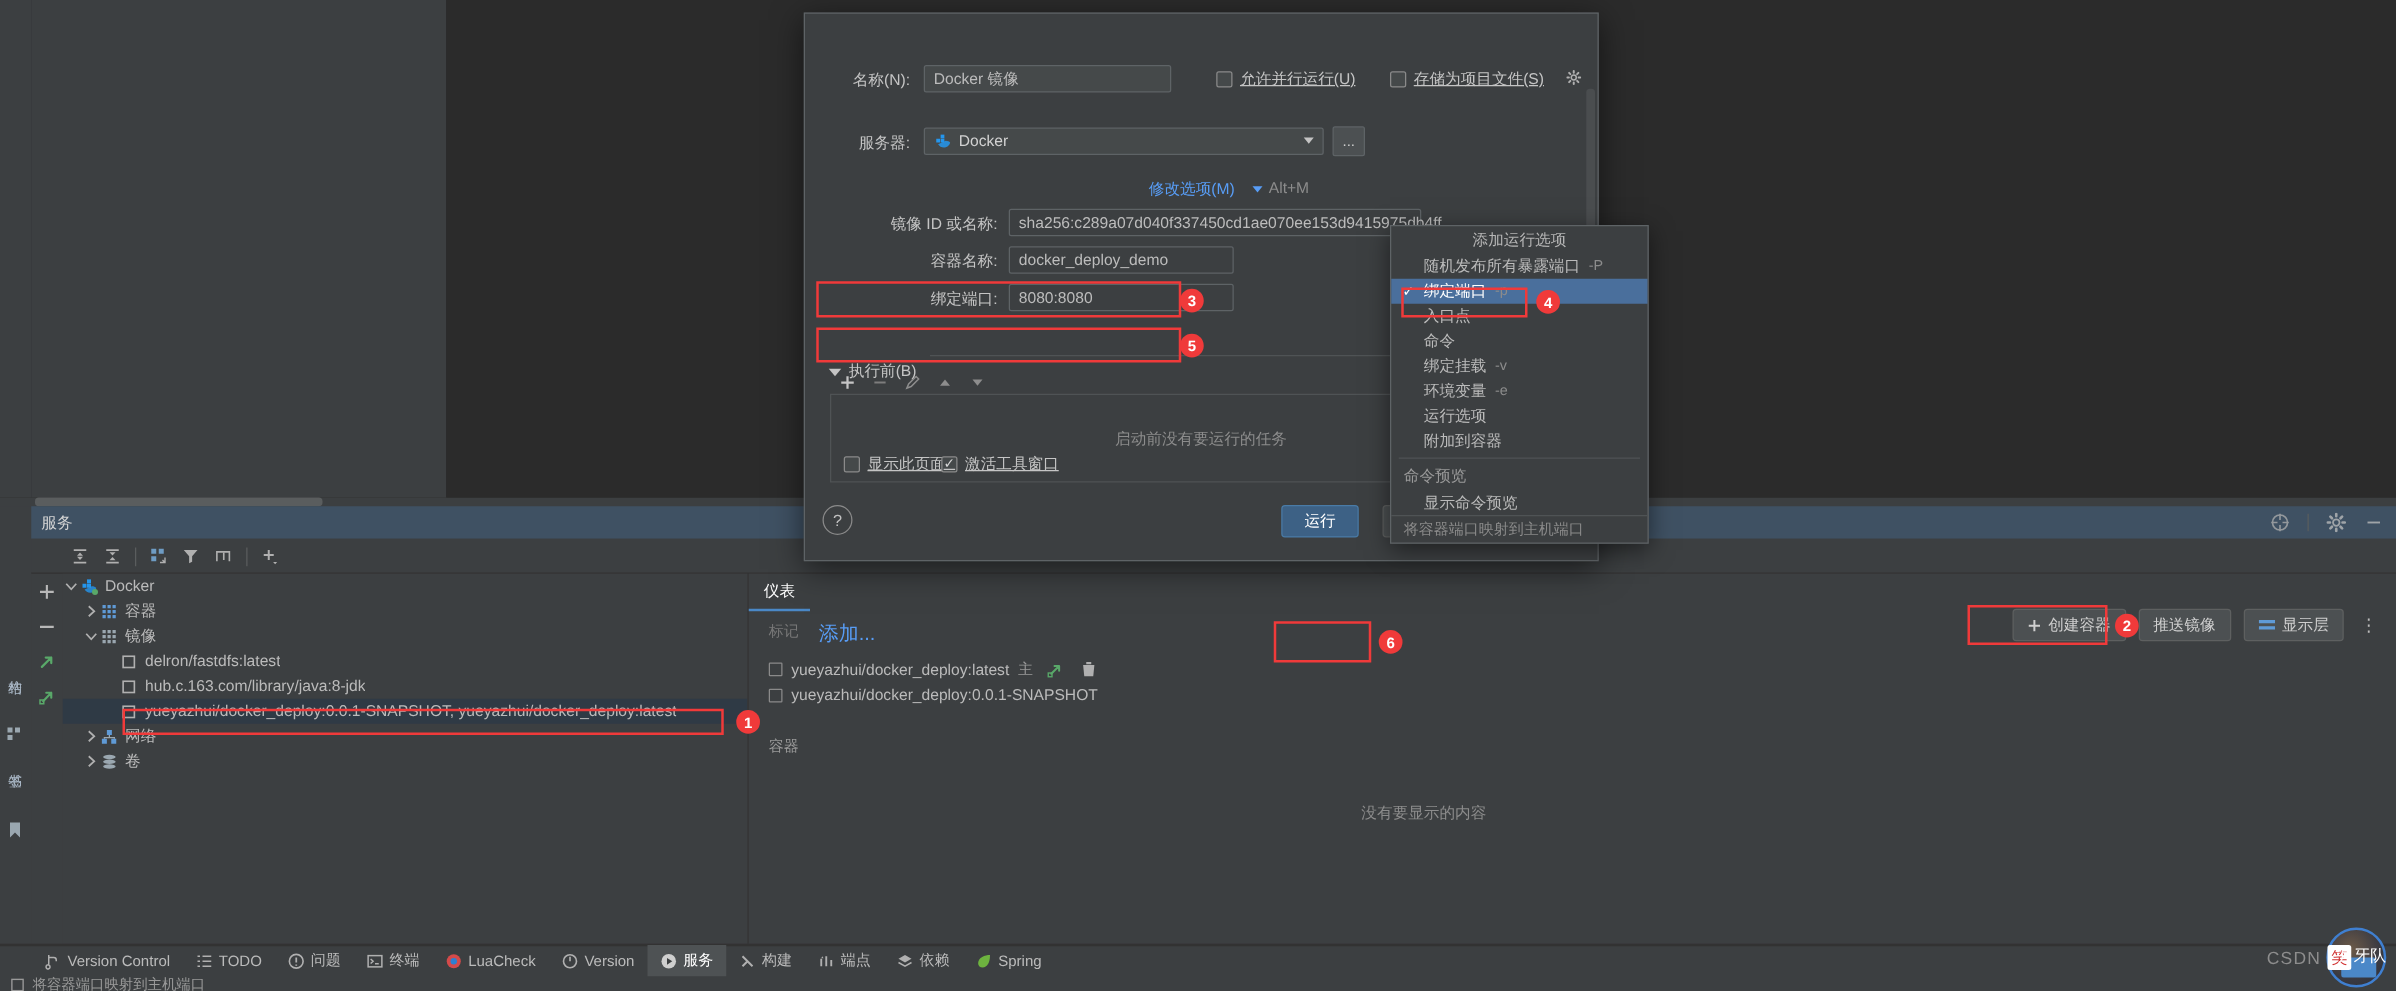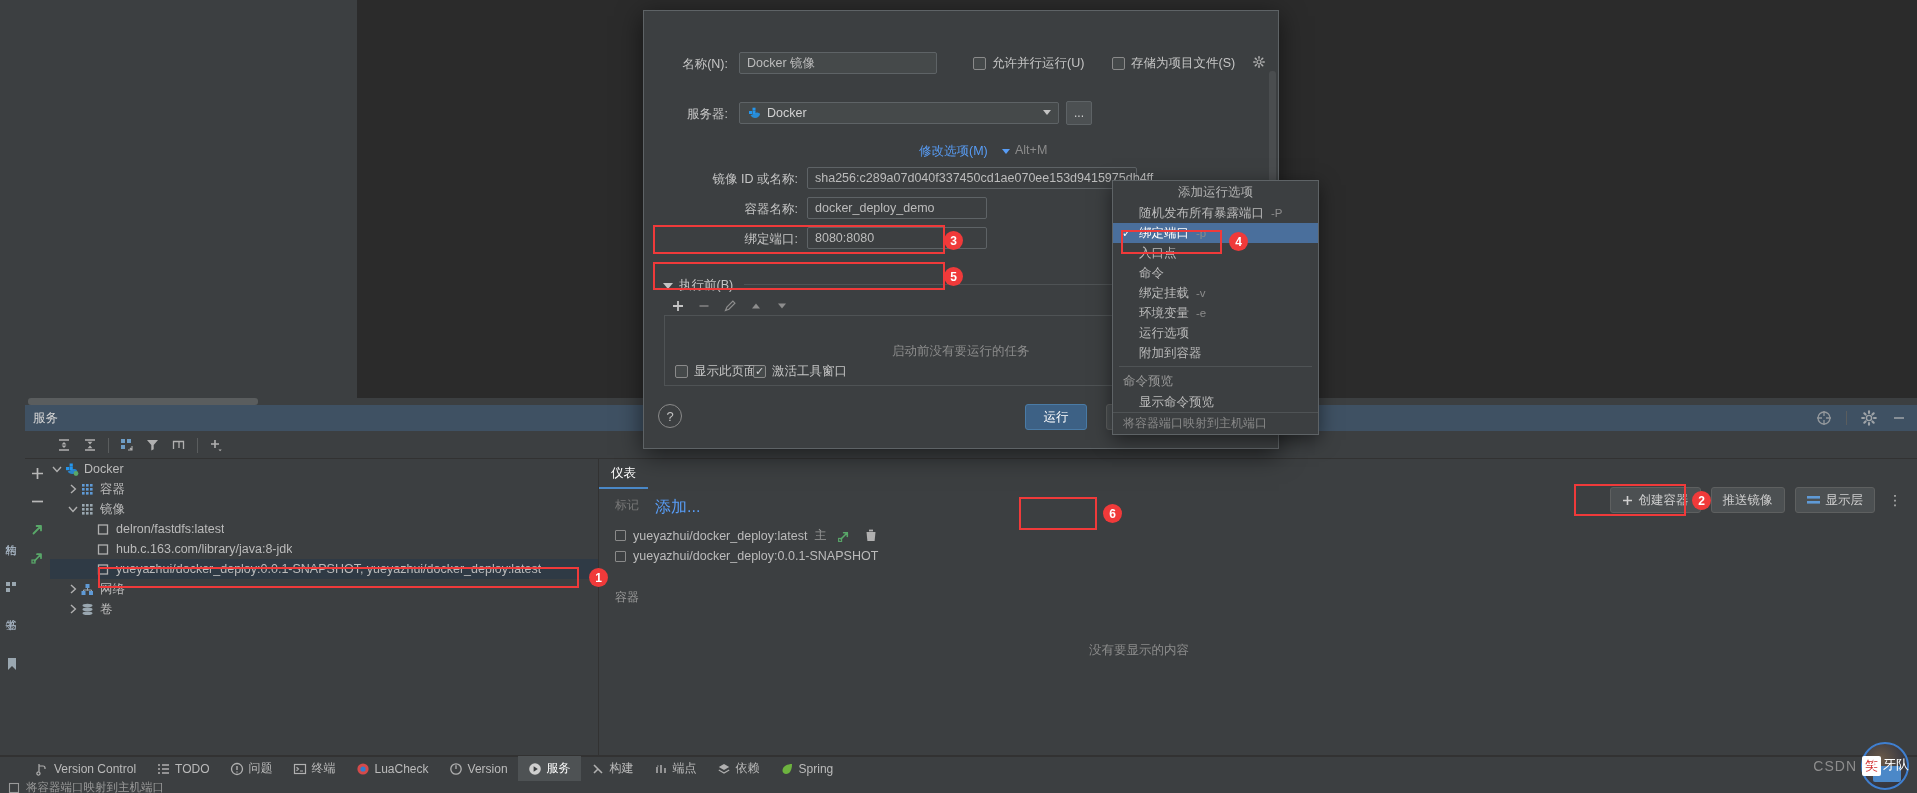--- a/index.html
+++ b/index.html
@@ -150,21 +150,21 @@
   }
 
   .dlg-body { position:absolute; left:0; top:26px; width:636px; height:355px;padding-left:16px; }
   .fld-label { position:absolute; font-size:12.5px; color:#c5c5c5; text-align:right; }
   .fld-input {
     position:absolute; background:#45494a; border:1px solid #5e6366; border-radius:2px;
     height:22px; display:flex; align-items:center; padding:0 7px;
     font-size:12.5px; color:#bcbcbc;
   }
   .fld-input.plain { background:#3c3f41; }
-  .cb-wrap { position:absolute; display:flex; align-items:center; gap:6px; font-size:12.5px; color:#c5c5c5; cursor:pointer; }
+  .cb-wrap { position:absolute; display:flex; align-items:center; gap:6px; font-size:12.5px; color:#c5c5c5; cursor:pointer;text-decoration:underline; }
   .cbox { width:13px; height:13px; border:1px solid #8a8a8a; background:#45494a; border-radius:2px; flex:0 0 13px;
           display:flex; align-items:center; justify-content:center; }
   .cbox.checked::after { content:'✓'; color:#d6d6d6; font-size:11px; line-height:1; }
 
   .combo {
     position:absolute; background:#45494a; border:1px solid #5e6366; border-radius:2px;
     height:22px; display:flex; align-items:center; padding:0 7px; gap:6px;
     font-size:12.5px; color:#d2d2d2; cursor:pointer;
   }
   .combo-arrow { position:absolute; right:7px; top:7px; width:0;height:0;
@@ -693,21 +693,21 @@
 
       <span class="fld-label" style="left:-6px; top:134px; width:160px;">镜像 ID 或名称:</span>
       <div class="fld-input plain" style="left:163px; top:130px; width:330px;">sha256:c289a07d040f337450cd1ae070ee153d9415975db4ff</div>
 
       <span class="fld-label" style="left:-6px; top:164px; width:160px;">容器名称:</span>
       <div class="fld-input plain" style="left:163px; top:160px; width:180px;">docker_deploy_demo</div>
 
       <span class="fld-label" style="left:-6px; top:194px; width:160px;">绑定端口:</span>
       <div class="fld-input plain" style="left:163px; top:190px; width:180px;">8080:8080</div>
 
-      <div class="bl-header" style="left:19px; top:240px;">
+      <div class="bl-header" style="left:19px; top:252px;">
         <span class="bl-caret"></span>
         <span>执行前(B)</span>
       </div>
       <div class="bl-rule" style="left:100px; top:247px; width:516px;"></div>
 
       <div class="bl-toolbar" style="left:23px; top:258px;">
         <div class="bl-tb-btn">
           <svg width="14" height="14" viewBox="0 0 14 14">
               <path d="M7 2v10M2 7h10" stroke="#c5c5c5" stroke-width="1.8"></path>
             </svg>

